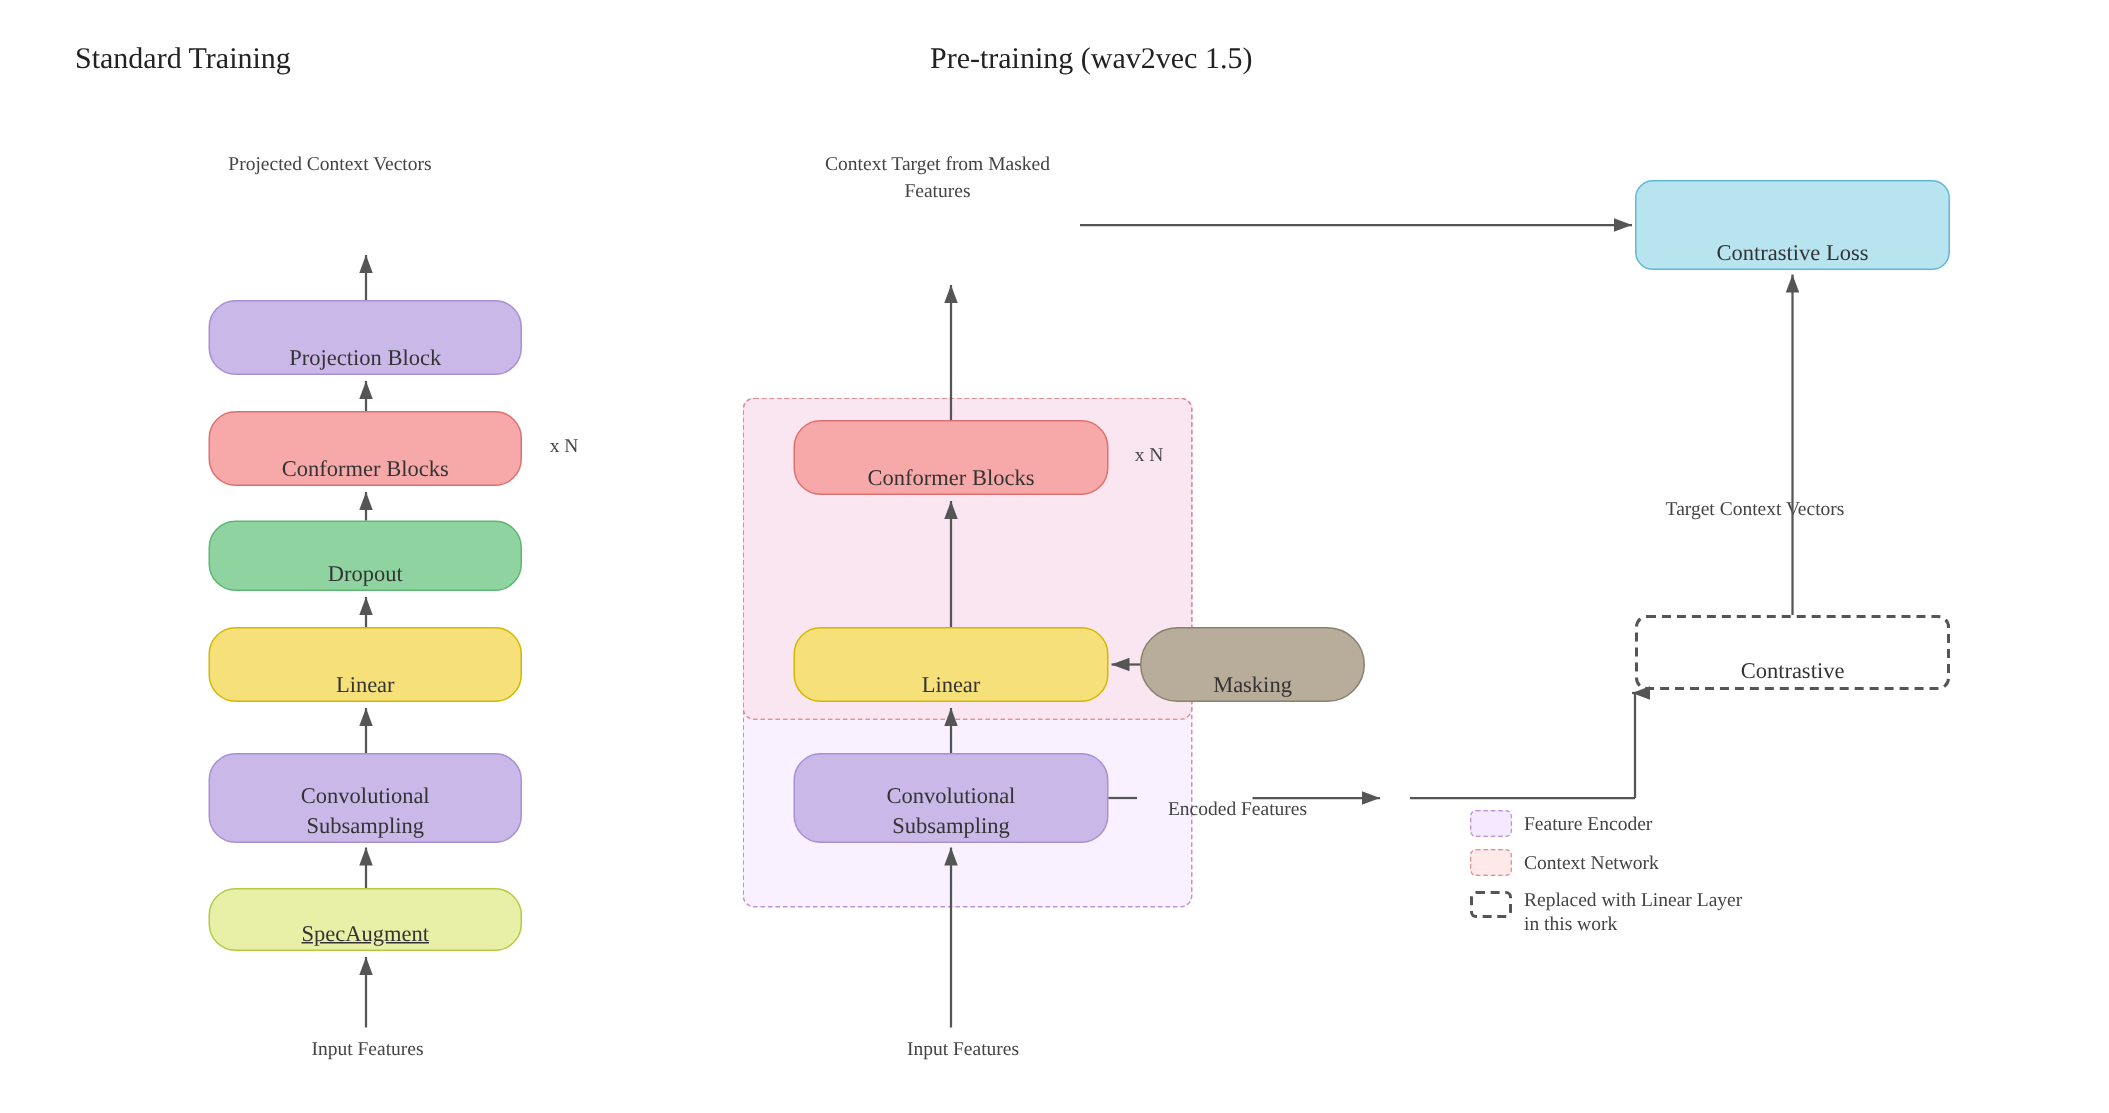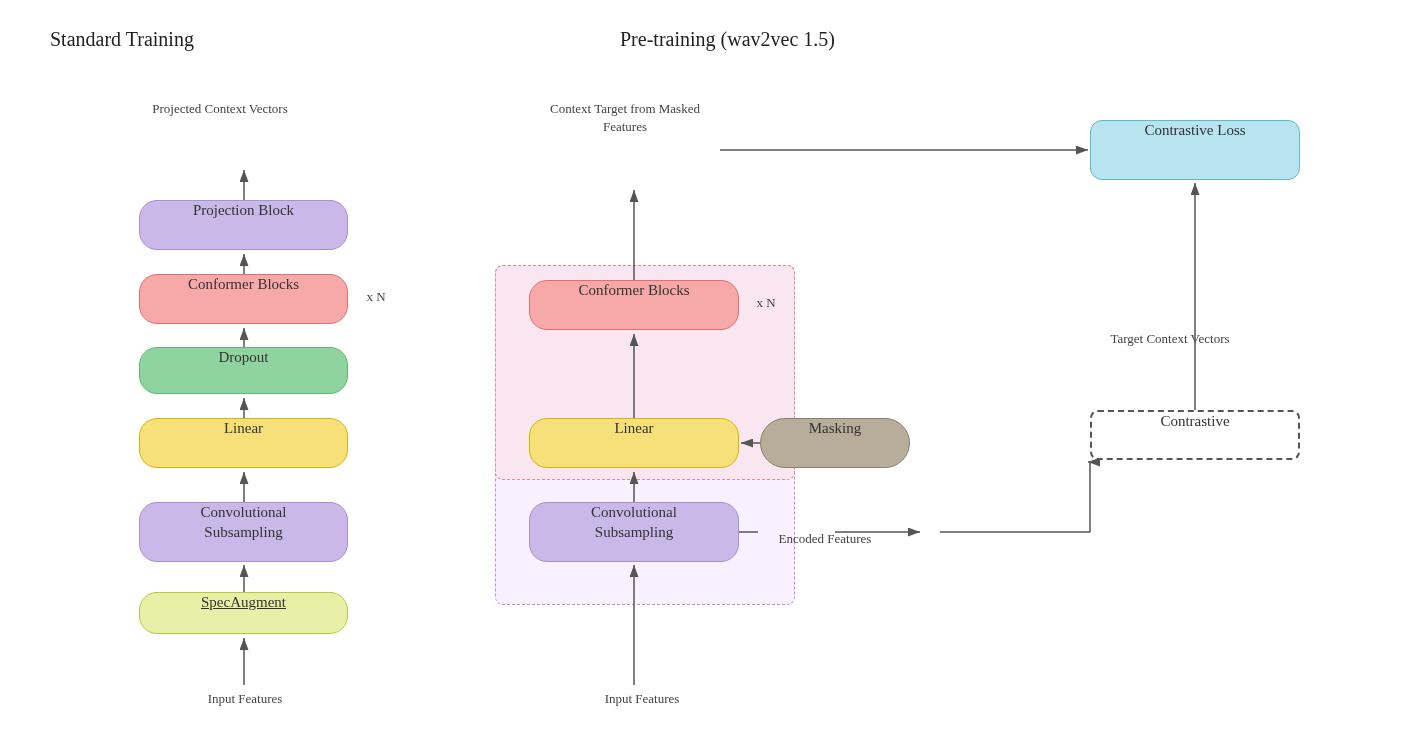--- a/index.html
+++ b/index.html
@@ -26,21 +26,21 @@
       font-weight: normal;
       color: #222;
       text-align: left;
     }
 
     
     .block {
       position: absolute;
       border-radius: 18px;
       display: flex;
-      align-items: flex-start;
+      align-items: flex-end;
       justify-content: center;
       text-align: center;
       font-size: 15px;
       color: #333;
       line-height: 1.3;
     }
 
     svg.arrows {
       position: absolute;
       top: 0; left: 0;
@@ -158,20 +158,35 @@
     <span>Contrastive Loss</span>
   </div>
 
   <div class="label-text" style="left: 1090px; top: 330px; width: 160px;">Target
 Context Vectors</div>
 
   <div class="block" style="left: 1090px; top: 410px; width: 210px; height: 50px; background:#fff; border: 2px dashed #555; border-radius: 8px;">
     <span>Contrastive</span>
   </div>
 
+  <div class="legend" style="left: 980px; top: 540px;">
+    <div class="legend-item">
+      <div class="legend-box" style="background: rgba(230,200,255,0.4); border: 1.5px dashed #c090d8;"></div>
+      <span>Feature Encoder</span>
+    </div>
+    <div class="legend-item">
+      <div class="legend-box" style="background: rgba(255,200,200,0.4); border: 1.5px dashed #e09090;"></div>
+      <span>Context Network</span>
+    </div>
+    <div class="legend-item" style="align-items:flex-start;">
+      <div class="legend-box" style="background: #fff; border: 2px dashed #555; margin-top:2px;"></div>
+      <span style="white-space:pre-line;">Replaced with Linear Layer
+in this work</span>
+    </div>
+  </div>
 
   <svg class="arrows">
     <defs>
       <marker id="arrowhead" markerWidth="8" markerHeight="6" refX="8" refY="3" orient="auto">
         <polygon points="0 0, 8 3, 0 6" fill="#555"></polygon>
       </marker>
     </defs>
 
     <line x1="244" y1="685" x2="244" y2="638" stroke="#555" stroke-width="1.5" marker-end="url(#arrowhead)"></line>
 

